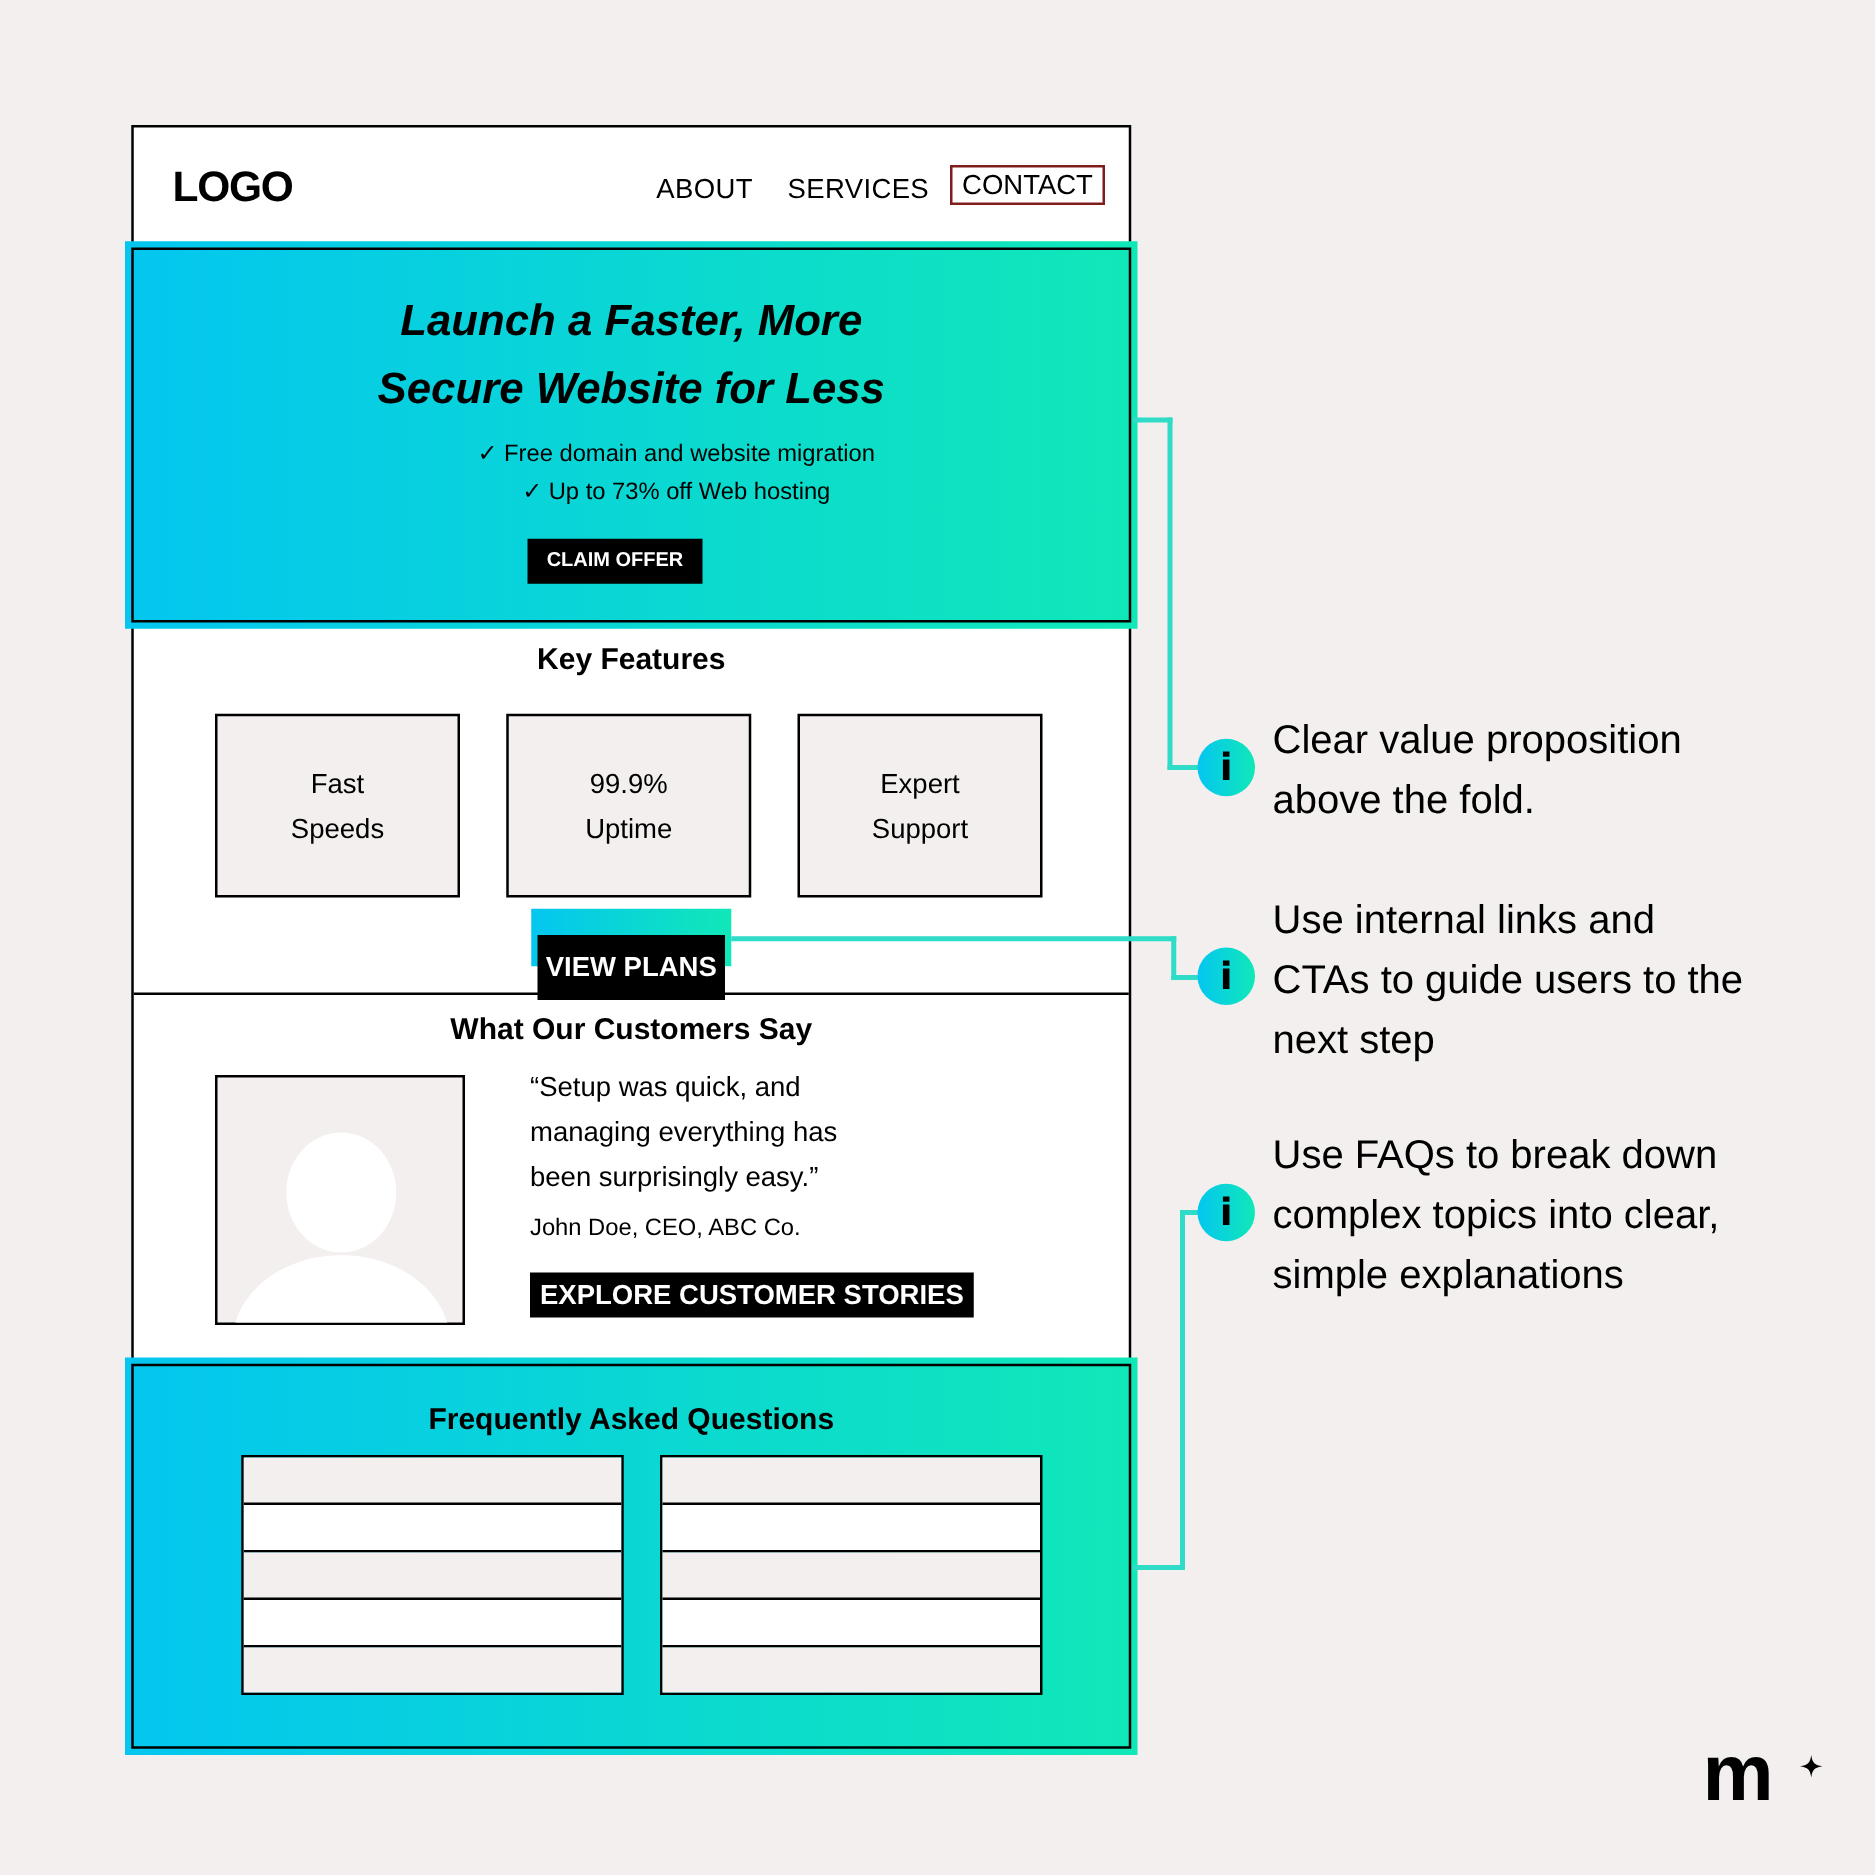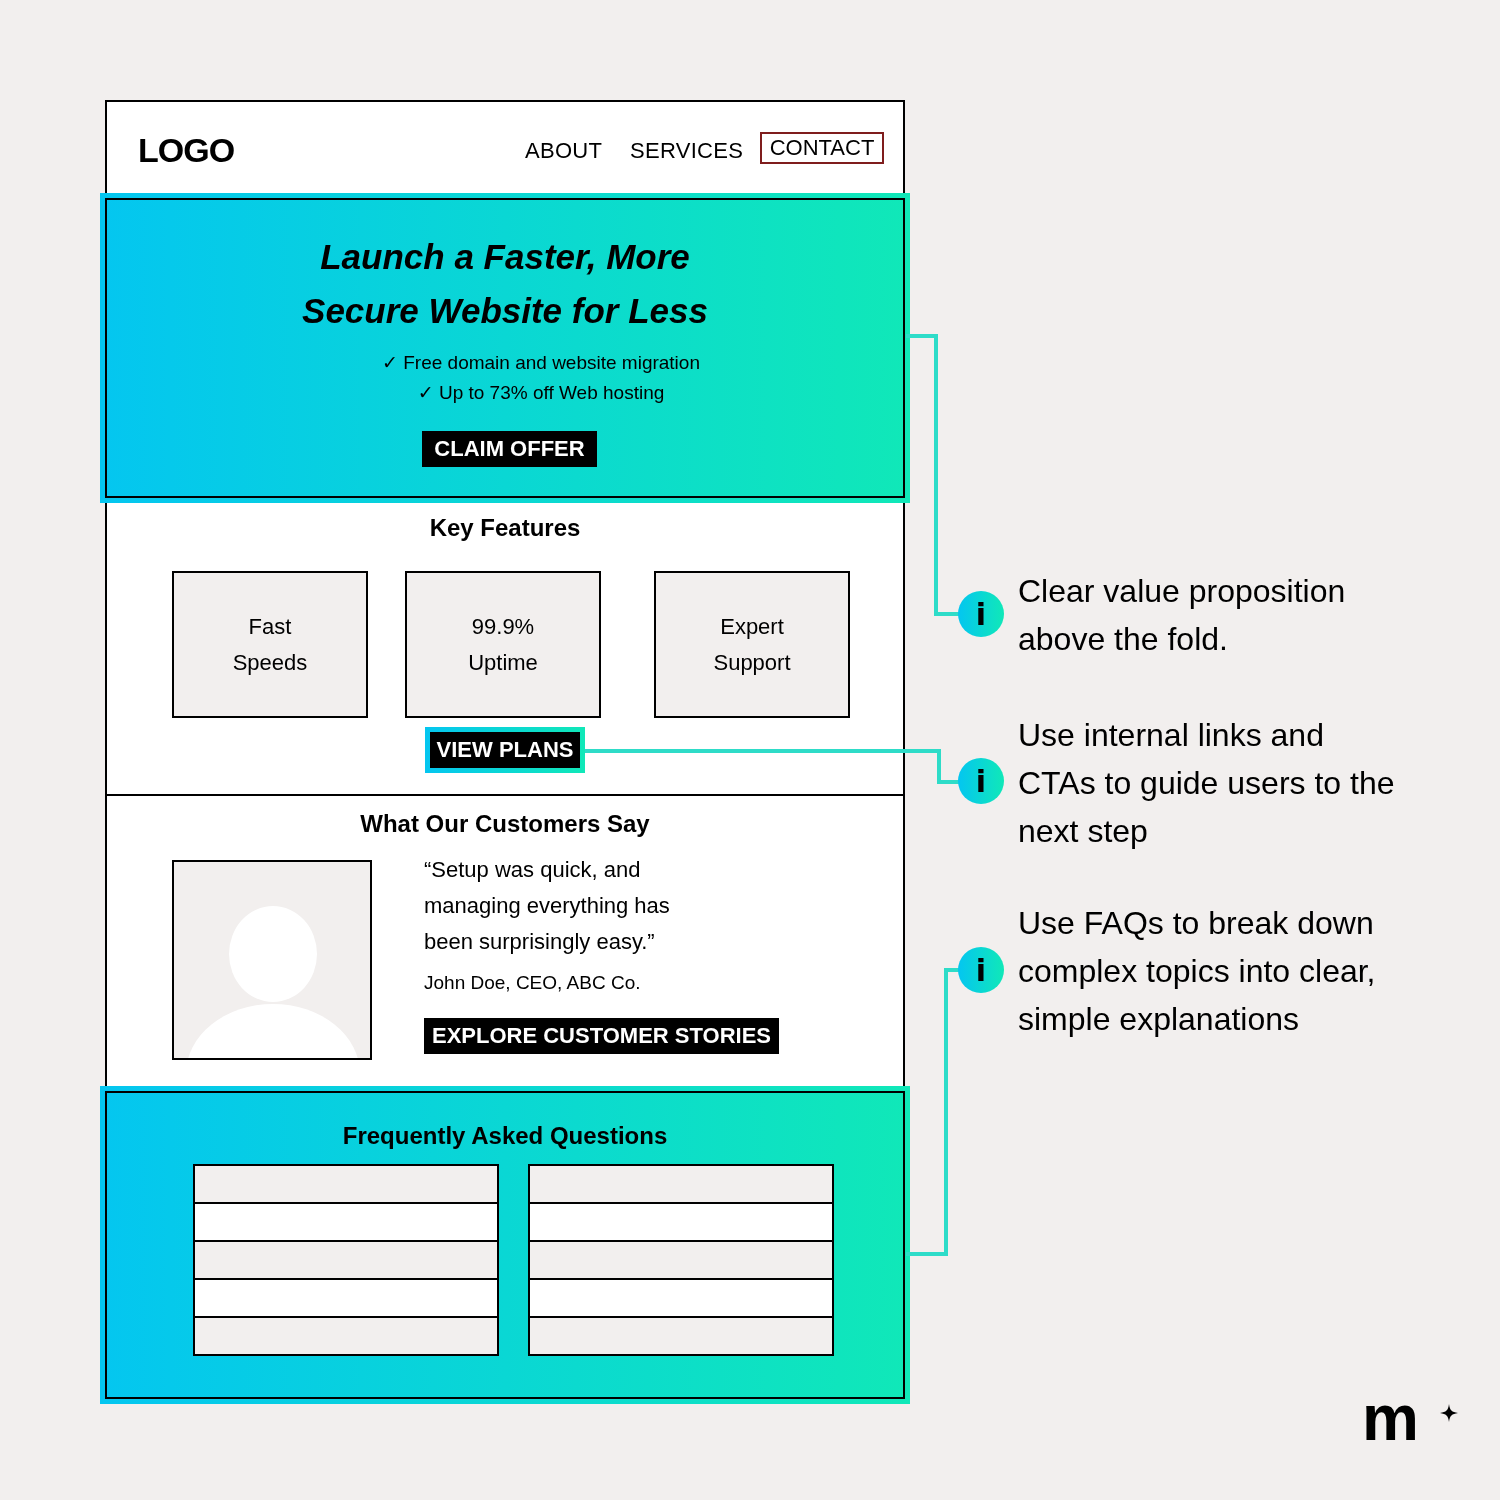--- a/index.html
+++ b/index.html
@@ -47,39 +47,39 @@
   </div>
 
 <div class="abs grad-box" style="left:100px;top:193px;width:810px;height:310px;"></div>
 <div class="abs inner-black" style="left:105px;top:198px;width:800px;height:300px;"></div>
 <div class="abs hero-title">
   <div>Launch a Faster, More</div>
   <div>Secure Website for Less</div>
 </div>
 <div class="abs check-line" style="top:351px">✓ Free domain and website migration</div>
 <div class="abs check-line" style="top:381px">✓ Up to 73% off Web hosting</div>
-<div class="abs btn-black" style="left:422px;top:431px;width:175px;height:36px;font-size:22px;">
+<div class="abs btn-black" style="left:422px;top:431px;width:140px;height:36px;font-size:16px;">
     <span>CLAIM OFFER</span>
   </div>
 
 <div class="abs section-title" style="top:514px">Key Features</div>
 <div class="abs feature" style="left:172px">
   <span>Fast</span>
   <span>Speeds</span>
 </div>
 <div class="abs feature" style="left:405px">
   <span>99.9%</span>
   <span>Uptime</span>
 </div>
-<div class="abs feature" style="left:654px">
+<div class="abs feature" style="left:638px">
   <span>Expert</span>
   <span>Support</span>
 </div>
 <div class="abs grad-box" style="left:425px;top:727px;width:160px;height:46px;"></div>
-<div class="abs btn-black" style="left:430px;top:732px;width:150px;height:36px;font-size:22px;">
+<div class="abs btn-black" style="left:430px;top:748px;width:150px;height:52px;font-size:22px;">
     <span>VIEW PLANS</span>
   </div>
 
 <div class="abs divider" style="top:794px"></div>
 
 <div class="abs section-title" style="top:810px">What Our Customers Say</div>
 <div class="abs" style="left:172px;top:860px;width:200px;height:200px;box-sizing:border-box;border:2px solid #000;background:#f2efee;overflow:hidden;">
   <div class="abs" style="left:55px;top:44px;width:88px;height:96px;border-radius:50%;background:#fff;"></div>
   <div class="abs" style="left:12px;top:142px;width:174px;height:140px;border-radius:50%;background:#fff;"></div>
 </div>

